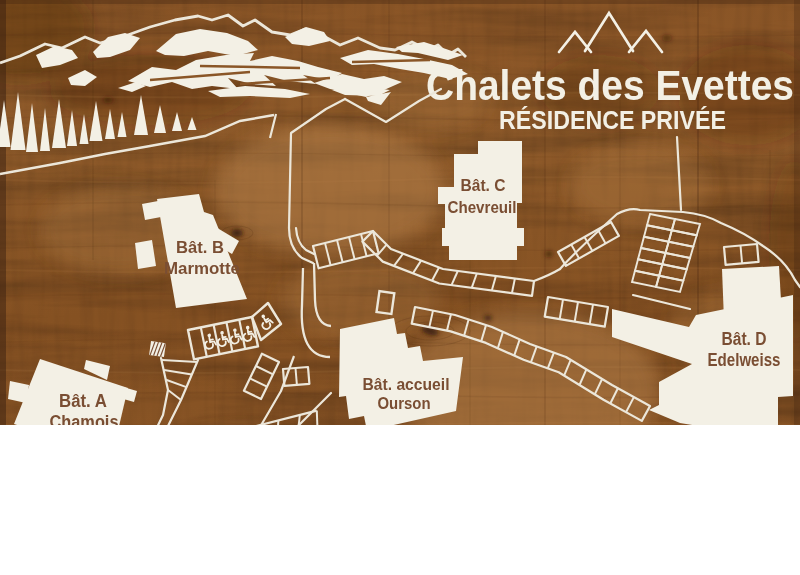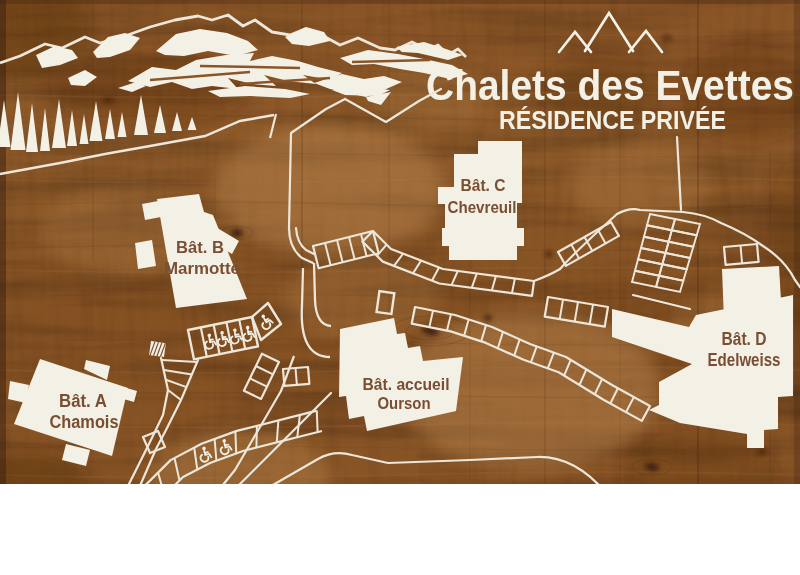--- a/index.html
+++ b/index.html
@@ -1,14 +1,14 @@
 <!DOCTYPE html>
 <html><head><meta charset="utf-8">
 <style>html,body{margin:0;padding:0;}
-#board{width:800px;height:484px;overflow:hidden;position:relative;}
+#board{width:800px;height:425px;overflow:hidden;position:relative;}
 svg{display:block}</style>
 </head><body>
 <div id="board">
     <svg xmlns="http://www.w3.org/2000/svg" width="800" height="575" viewBox="0 0 800 575" font-family="Liberation Sans, sans-serif">
       <defs>
 <linearGradient id="base" x1="0" y1="0" x2="0" y2="1">
  <stop offset="0" stop-color="#8a5526"></stop>
  <stop offset="0.25" stop-color="#8f5b2a"></stop>
  <stop offset="0.55" stop-color="#855122"></stop>
  <stop offset="0.85" stop-color="#895526"></stop>

